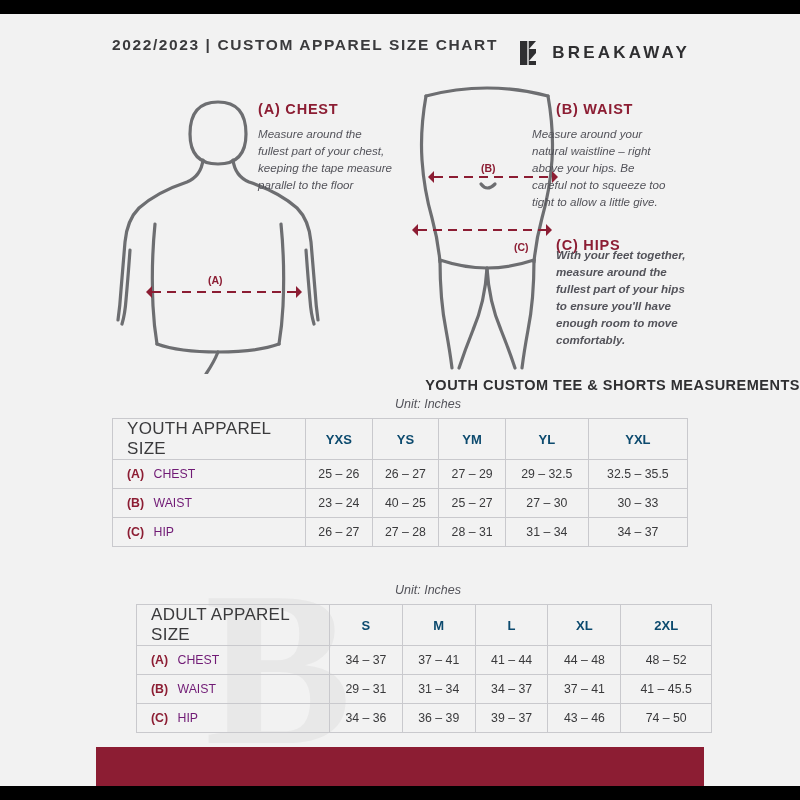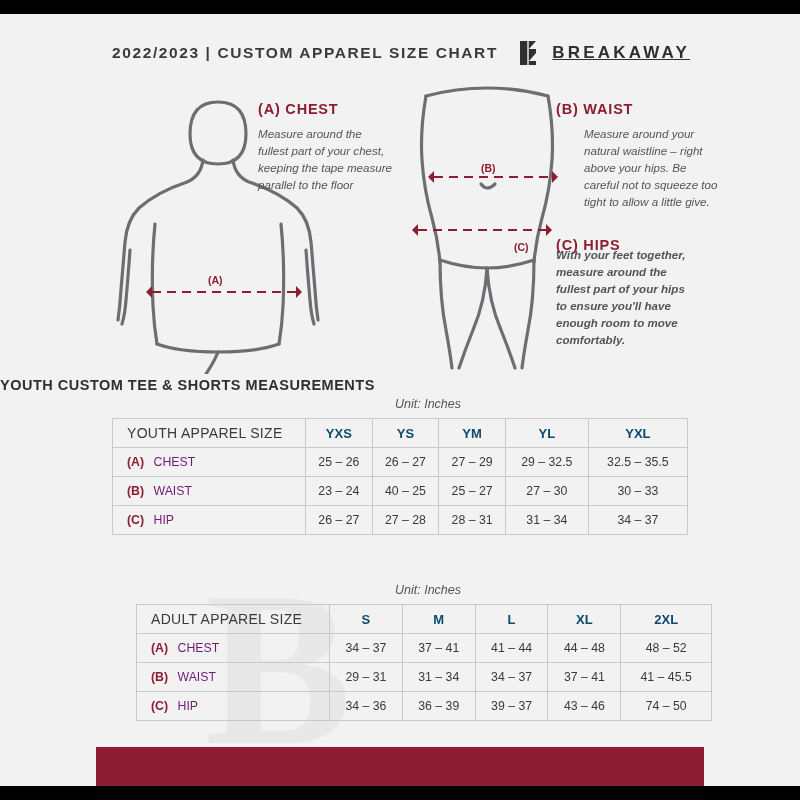--- a/index.html
+++ b/index.html
@@ -44,21 +44,21 @@
   
   .header {
     position: absolute;
     left: 0; top: 0;
     width: 800px;
     height: 68px;
   }
   .header-title {
     position: absolute;
     left: 112px;
-    top: 30px;
+    top: 22px;
     font-size: 15.5px;
     font-weight: bold;
     letter-spacing: 1.6px;
     color: #3a3a3c;
     white-space: nowrap;
   }
   .brand {
     position: absolute;
     right: 110px;
     top: 26px;
@@ -69,21 +69,20 @@
   .brand-mark {
     width: 22px;
     height: 26px;
     position: relative;
   }
   .brand-name {
     font-size: 17px;
     font-weight: bold;
     letter-spacing: 3.2px;
     color: #2f2f31;
-    text-decoration: underline;
   }
 
   
   .illus {
     position: absolute;
     left: 0;
     top: 60px;
     width: 800px;
     height: 300px;
   }
@@ -107,21 +106,21 @@
     position: absolute;
     font-size: 10.5px;
     font-weight: bold;
     color: #8c1d33;
   }
 
   
   .tbl-title {
     position: absolute;
     width: 800px;
-    text-align: left;
+    text-align: right;
     font-size: 14.5px;
     font-weight: bold;
     letter-spacing: 0.5px;
     color: #2f2f31;
   }
   .tbl-sub {
     position: absolute;
     width: 800px;
     text-align: center;
     font-size: 12.5px;
@@ -149,21 +148,21 @@
     text-align: left;
     padding-left: 14px;
     width: 178px;
   }
   table.size th {
     font-weight: bold;
     font-size: 13px;
     color: #0c4a6e;
   }
   table.size th.rowhead {
-    font-size: 14px;
+    font-size: 17px;
     font-weight: normal;
     color: #3a3a3c;
     letter-spacing: 0.3px;
   }
   .lbl {
     color: #8c1d33;
     font-weight: bold;
   }
   .rowlabel-strong {
     font-weight: normal;
@@ -256,21 +255,21 @@
       </svg>
 
       <span class="tag" style="left:208px;top:200px;">(A)</span>
       <span class="tag" style="left:481px;top:88px;">(B)</span>
       <span class="tag" style="left:514px;top:167px;">(C)</span>
 
       <div class="callout-title" style="left:258px;top:27px;">(A) CHEST</div>
       <div class="callout-body" style="left:258px;top:51px;">Measure around the fullest part of your chest, keeping the tape measure parallel to the floor</div>
 
       <div class="callout-title" style="left:556px;top:27px;">(B) WAIST</div>
-      <div class="callout-body" style="left:584px;top:51px;">Measure around your natural waistline – right above your hips. Be careful not to squeeze too tight to allow a little give.</div>
+      <div class="callout-body" style="left:532px;top:51px;">Measure around your natural waistline – right above your hips. Be careful not to squeeze too tight to allow a little give.</div>
 
       <div class="callout-title" style="left:556px;top:163px;">(C) HIPS</div>
       <div class="callout-body" style="left:556px;top:172px;font-weight:bold;">With your feet together, measure around the fullest part of your hips to ensure you'll have enough room to move comfortably.</div>
     </div>
 
     <div class="tbl-title" style="top:363px;">YOUTH CUSTOM TEE &amp; SHORTS MEASUREMENTS</div>
     <div class="tbl-sub" style="top:383px;">Unit: Inches</div>
     <table class="size" style="top:404px;">
       <thead>
         <tr>

